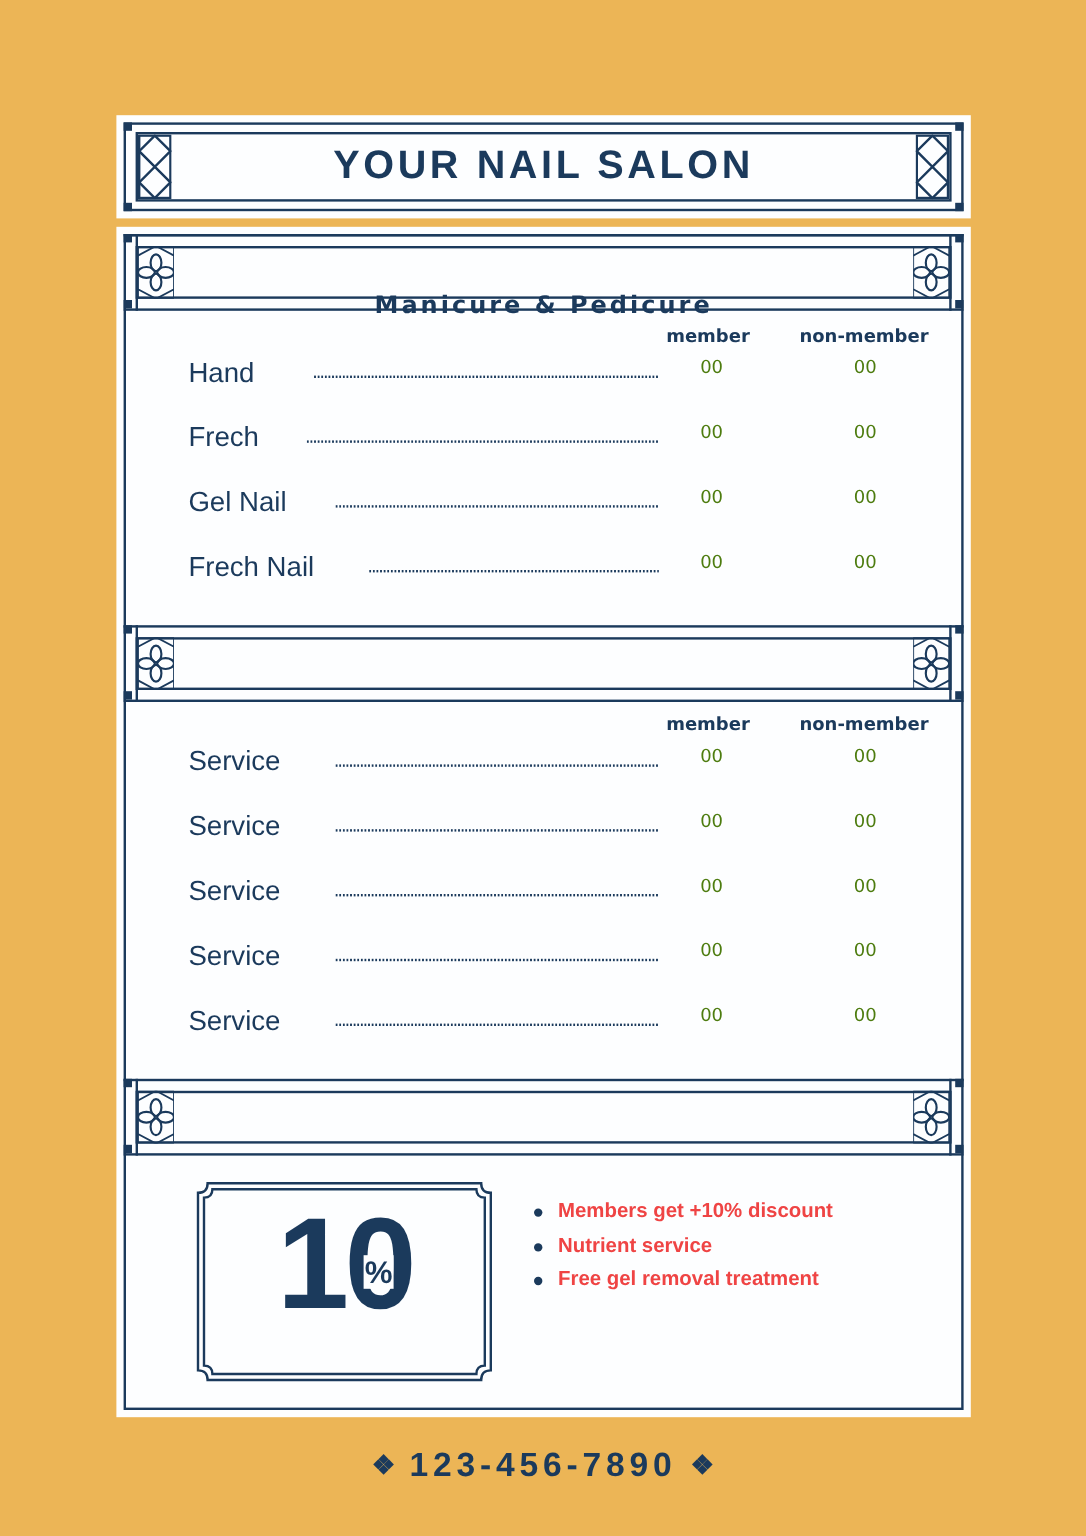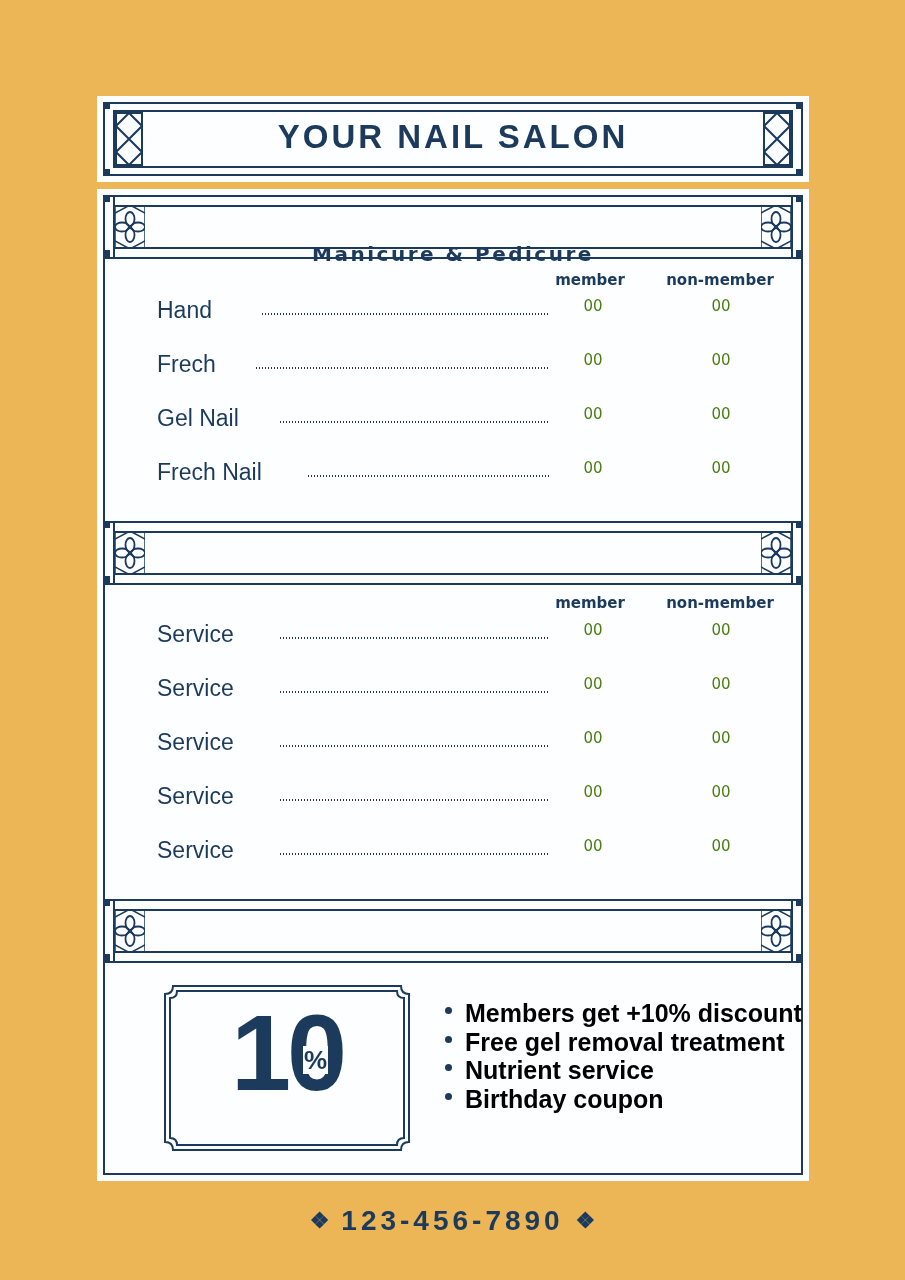--- a/index.html
+++ b/index.html
@@ -47,21 +47,21 @@
       background-size: 3px 2px; background-repeat: repeat-x; }
     .row .price { position: absolute; top: 4px; font-size: 15px; color: #4d7c0f; width: 80px; text-align: center; }
 
     
     #discount-box { position: absolute; left: 66px; top: 795px; width: 248px; height: 168px; }
     .disc-num { position: absolute; left: 0; right: 0; top: 6px; text-align: center; font-family: "Liberation Sans", sans-serif; font-weight: 700; font-size: 108px; color: #1b3a5c; letter-spacing: -4px; }
     .disc-pct { position: absolute; left: 140px; top: 62px; font-family: "Liberation Sans", sans-serif; font-weight: 700; font-size: 26px; color: #1b3a5c; background: #fdfeff; padding: 0 1px; line-height: 28px; }
     .disc-label { position: absolute; left: 0; right: 0; top: 122px; text-align: center; font-family: "Liberation Sans", sans-serif; font-weight: 700; font-size: 22px; color: #1b3a5c; }
 
     .benefits { position: absolute; left: 346px; top: 810px; list-style: none; }
-    .benefits li { position: relative; padding-left: 22px; height: 28.5px; font-family: "Liberation Sans", sans-serif; font-weight: 700; font-size: 25px; color: #000000; }
+    .benefits li { position: relative; padding-left: 22px; height: 28.5px; font-family: "Liberation Sans", sans-serif; font-weight: 700; font-size: 17px; color: #ef4444; }
     .benefits li .bullet { position: absolute; left: 2px; top: 8px; width: 7px; height: 7px; border-radius: 50%; background: #1b3a5c; }
 
     .phone { position: absolute; left: 0; right: 0; top: 1205px; text-align: center; font-family: "Liberation Sans", sans-serif; font-weight: 700; font-size: 28px; letter-spacing: 4px; color: #1b3a5c; }
     .phone .orn { font-size: 22px; letter-spacing: 0; vertical-align: 2px; }
   </style>
 </head>
 <body>
 
 <div id="title-card" class="white-card">
   <div class="frame-outer"></div>
@@ -235,23 +235,22 @@
     <svg class="abs" style="left:0;top:0" width="248" height="168" viewBox="0 0 248 168">
       <path d="M10 2 H238 Q238 10 246 10 V158 Q238 158 238 166 H10 Q10 158 2 158 V10 Q10 10 10 2 Z" fill="none" stroke="#1b3a5c" stroke-width="2"></path>
       <path d="M14 7 H234 Q234 14 241 14 V154 Q234 154 234 161 H14 Q14 154 7 154 V14 Q14 14 14 7 Z" fill="none" stroke="#1b3a5c" stroke-width="2"></path>
     </svg>
     <div class="disc-num">10</div>
     <div class="disc-pct">%</div>
   </div>
 
   <ul class="benefits">
     <li><span class="bullet"></span><span>Members get +10% discount</span></li>
+    <li><span class="bullet"></span><span>Nutrient service</span></li>
     <li><span class="bullet"></span><span>Free gel removal treatment</span></li>
-    <li><span class="bullet"></span><span>Nutrient service</span></li>
-    <li><span class="bullet"></span><span>Birthday coupon</span></li>
   </ul>
 </div>
 
 <div class="phone">
   <span class="orn">❖</span>
   <span>123-456-7890</span>
   <span class="orn">❖</span>
 </div>
 
 </body></html>

